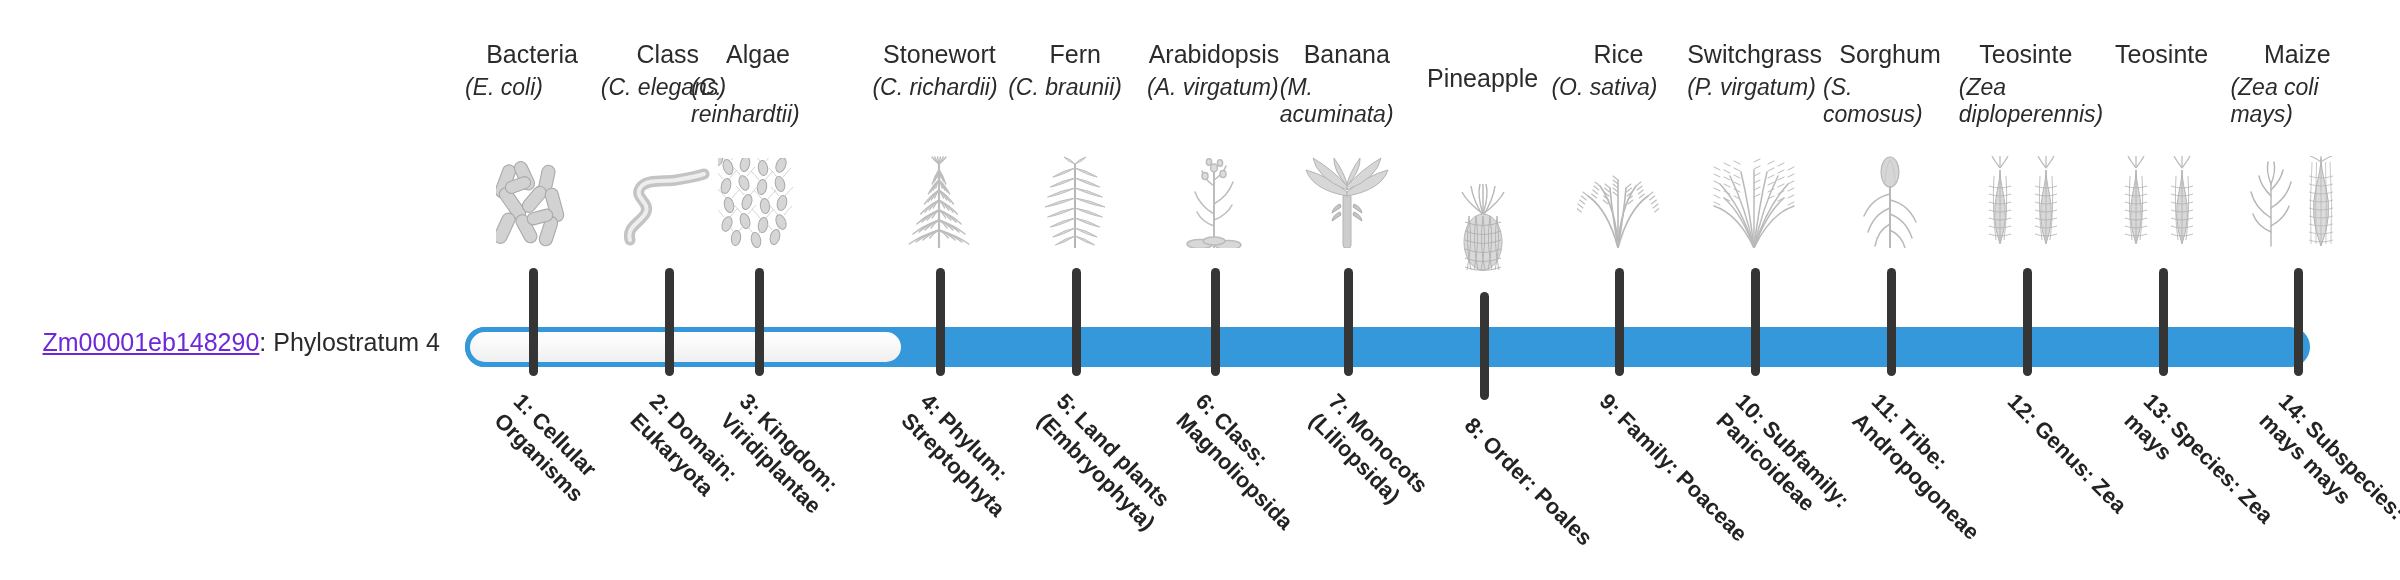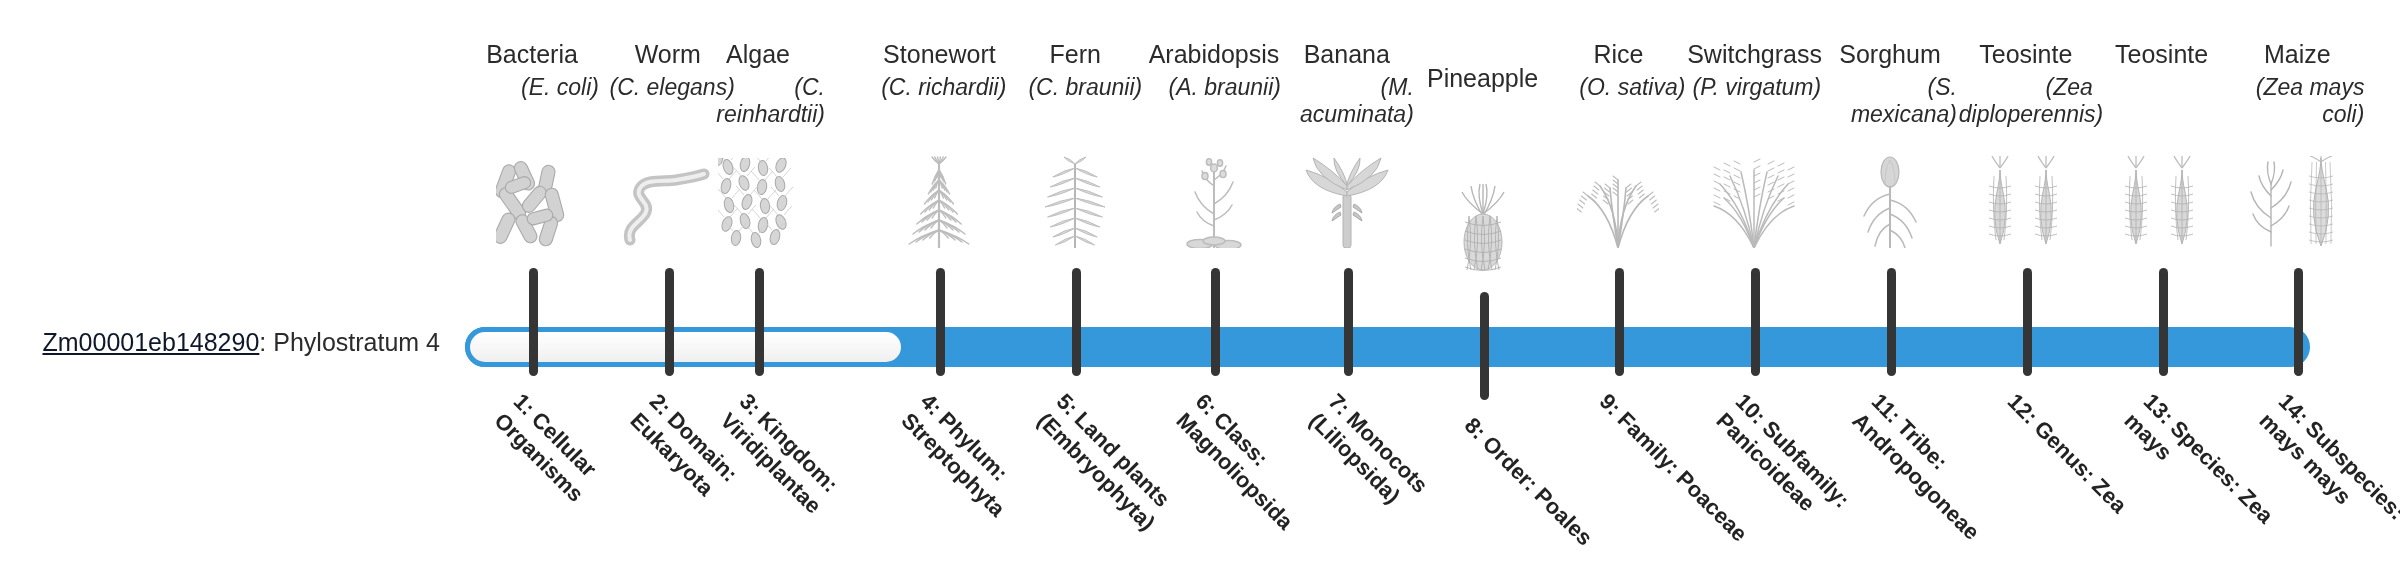--- a/index.html
+++ b/index.html
@@ -18,21 +18,21 @@
     position:absolute;
     left:0;top:327px;
     width:440px;
     text-align:right;
     font-size:25px;
     line-height:30px;
     color:#2b2b2b;
     white-space:nowrap;
   }
   .gene-id{
-    color:#0f172a;
+    color:#6d28d9;
     text-decoration:underline;
     cursor:pointer;
   }
 
   
   .col{
     position:absolute;
     top:0;
     width:134px;
     margin-left:-67px;   
@@ -43,21 +43,21 @@
     position:absolute;
     top:40px;left:0;width:134px;
     text-align:center;
     font-size:25px;
     line-height:29px;
     color:#2b2b2b;
   }
   .sci-name{
     position:absolute;
     top:74px;left:0;width:134px;
-    text-align:right;
+    text-align:left;
     font-style:italic;
     font-size:23px;
     line-height:27px;
     color:#2b2b2b;
   }
 
   
   .organism{
     position:absolute;
     top:158px;left:0;width:134px;height:90px;
@@ -148,21 +148,21 @@
       <rect x="46" y="56" width="13" height="30" rx="6.5" transform="rotate(18 52 71)"></rect>
       <rect x="16" y="12" width="12" height="26" rx="6" transform="rotate(70 22 25)"></rect>
       <rect x="38" y="44" width="12" height="26" rx="6" transform="rotate(75 44 57)"></rect>
     </g>
           </svg>
         </div>
         <div class="tick"></div>
         <div class="strat-label">1: Cellular Organisms</div>
       </div>
       <div class="col" style="left: 667.8px;">
-        <div class="common-name">Worm</div>
+        <div class="common-name">Class</div>
         <div class="sci-name">(C. elegans)</div>
         <div class="organism">
           <svg width="92" height="80" viewBox="0 0 92 80">
     <path d="M8 72 C 4 58, 20 54, 24 44 C 28 34, 12 30, 18 20 C 24 10, 44 14, 54 12 C 66 10, 76 8, 82 6" fill="none" stroke="#c4c4c4" stroke-width="11" stroke-linecap="round"></path>
     <path d="M8 72 C 4 58, 20 54, 24 44 C 28 34, 12 30, 18 20 C 24 10, 44 14, 54 12 C 66 10, 76 8, 82 6" fill="none" stroke="#eeeeee" stroke-width="4" stroke-linecap="round"></path>
     </svg>
         </div>
         <div class="tick"></div>
         <div class="strat-label">2: Domain: Eukaryota</div>
       </div>
@@ -345,21 +345,21 @@
       <path d="M40 8 q -8 -3 -11 -7 q 7 2 11 7 z"></path>
       <path d="M40 8 q 8 -3 11 -7 q -7 2 -11 7 z"></path>
     </g>
           </svg>
         </div>
         <div class="tick"></div>
         <div class="strat-label">5: Land plants (Embryophyta)</div>
       </div>
       <div class="col" style="left: 1214px;">
         <div class="common-name">Arabidopsis</div>
-        <div class="sci-name">(A. braunii)</div>
+        <div class="sci-name">(A. virgatum)</div>
         <div class="organism">
           <svg width="72" height="92" viewBox="0 0 72 92">
     <g stroke="#bcbcbc" fill="none" stroke-width="1.5" stroke-linecap="round">
       <path d="M36 92 L36 14" stroke-width="2"></path>
       <path d="M36 58 q -14 -8 -19 -22"></path>
               <path d="M36 48 q 14 -8 19 -22"></path>
       <path d="M36 70 q -12 -4 -17 -14"></path>
               <path d="M36 64 q 13 -5 18 -15"></path>
       <path d="M36 30 q -9 -6 -12 -15"></path>
               <path d="M36 24 q 9 -6 12 -14"></path>
@@ -564,21 +564,21 @@
                 <path d="M77 49 l 6 -3"></path>
       </g>
     </g>
           </svg>
         </div>
         <div class="tick"></div>
         <div class="strat-label">10: Subfamily: Panicoideae</div>
       </div>
       <div class="col" style="left: 1890px;">
         <div class="common-name">Sorghum</div>
-        <div class="sci-name">(S. mexicana)</div>
+        <div class="sci-name">(S. comosus)</div>
         <div class="organism">
           <svg width="70" height="92" viewBox="0 0 70 92">
     <g stroke="#b8b8b8" fill="#d6d6d6" stroke-width="1.2">
       <ellipse cx="35" cy="16" rx="9" ry="15"></ellipse>
       <path d="M35 30 L35 92" fill="none" stroke-width="2"></path>
       <g fill="none" stroke="#bababa" stroke-width="1.5" stroke-linecap="round">
         <path d="M35 38 q -18 4 -26 22"></path>
                 <path d="M35 44 q 18 4 26 22"></path>
         <path d="M35 52 q -16 6 -22 24"></path>
                 <path d="M35 58 q 16 6 22 24"></path>
@@ -693,21 +693,21 @@
         </g>
       </g>
     </g>
           </svg>
         </div>
         <div class="tick"></div>
         <div class="strat-label">13: Species: Zea mays</div>
       </div>
       <div class="col" style="left: 2297.4px;">
         <div class="common-name">Maize</div>
-        <div class="sci-name">(Zea mays coli)</div>
+        <div class="sci-name">(Zea coli mays)</div>
         <div class="organism">
           <svg width="96" height="92" viewBox="0 0 96 92">
     <g stroke="#b5b5b5" fill="none" stroke-width="1.4" stroke-linecap="round">
       <path d="M22 90 L22 28"></path>
       <path d="M22 62 q -16 -10 -20 -26"></path>
               <path d="M22 52 q 16 -10 20 -26"></path>
       <path d="M22 76 q -14 -6 -18 -18"></path>
               <path d="M22 70 q 14 -8 18 -20"></path>
       <path d="M22 40 q -10 -10 -12 -20"></path>
               <path d="M22 34 q 10 -10 12 -20"></path>

